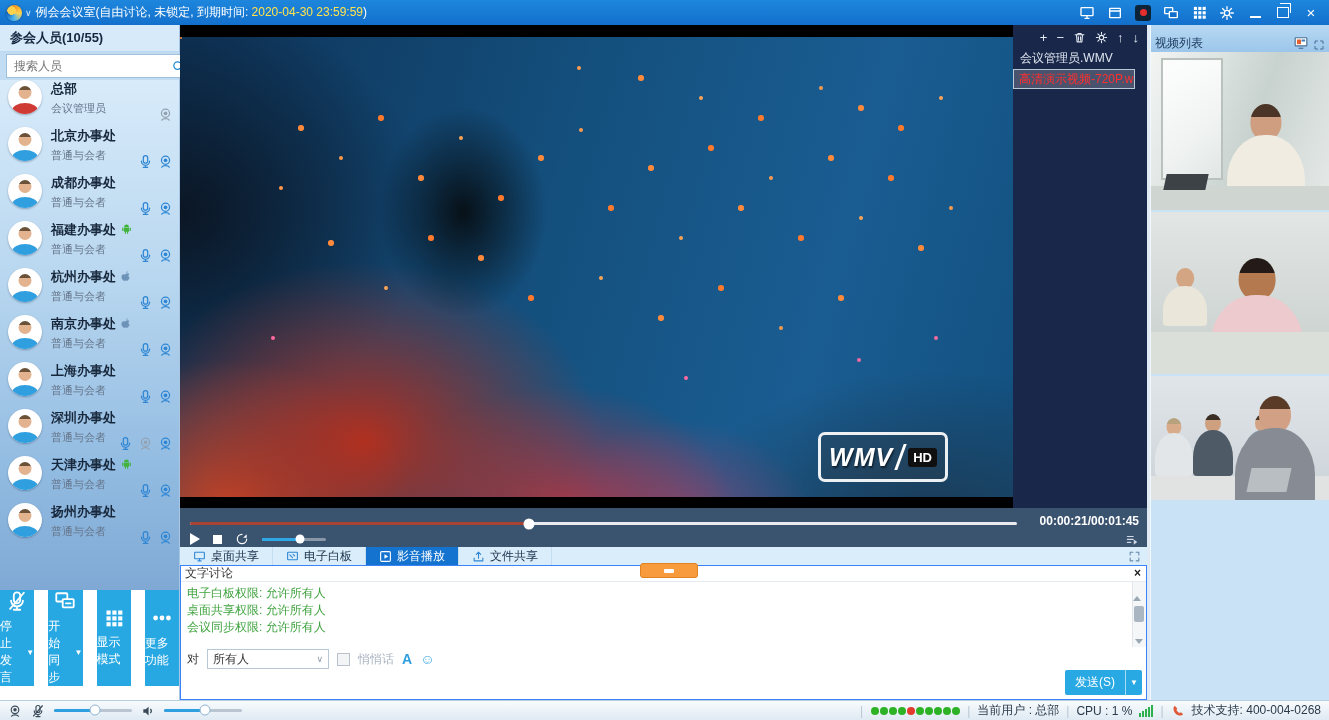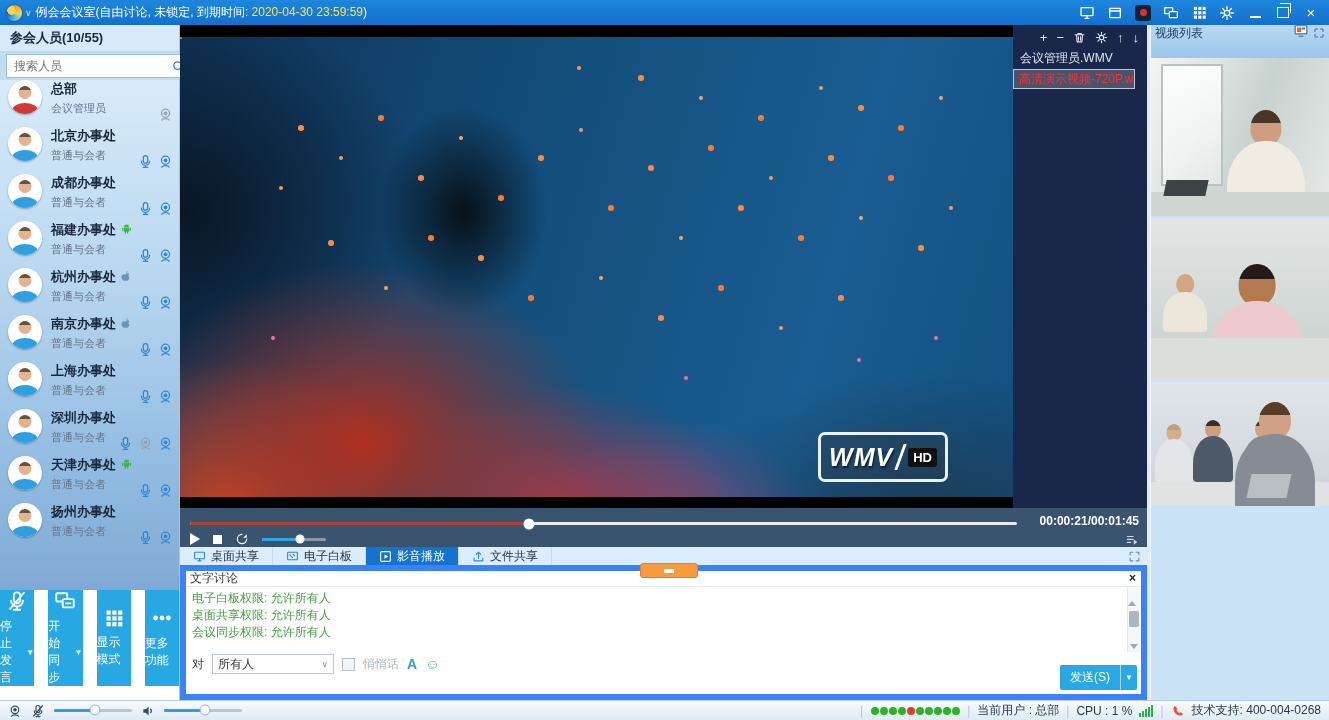--- a/index.html
+++ b/index.html
@@ -104,21 +104,21 @@
           display:flex;align-items:stretch}
   .tab{display:flex;align-items:center;gap:5px;padding:0 13px;font-size:12px;color:#20364e;cursor:pointer;border-right:1px solid #c4ddf1}
   .tab .ticon{color:#2f86d6;display:flex}
   .tab.active{background:#1573d0;color:#fff}
   .tab.active .ticon{color:#fff}
   .tb-expand{margin-left:auto;margin-right:6px;align-self:center;color:#6a8aa8;cursor:pointer;display:flex}
   .handle{position:absolute;left:640px;top:563px;width:56px;height:13px;background:#f89b3c;border:1px solid #e0831f;
           border-radius:3px;z-index:5;display:flex;align-items:center;justify-content:center;cursor:pointer}
   .handle i{width:10px;height:4px;background:#fff;border-radius:1px}
   
-  .chat{position:absolute;left:180px;top:565px;width:967px;height:135px;background:#fff;border:6px solid #3b82f6;box-sizing:border-box}
+  .chat{position:absolute;left:180px;top:565px;width:967px;height:135px;background:#fff;border:1px solid #3b82f6;box-sizing:border-box}
   .chat-head{height:15px;line-height:15px;font-size:12px;color:#333;padding-left:4px;border-bottom:1px solid #e6ebf1;position:relative}
   .chat-close{position:absolute;right:5px;top:0;font-weight:bold;color:#222;cursor:pointer;font-size:12px}
   .chat-msgs{position:absolute;left:0;top:16px;right:14px;height:65px;padding:3px 6px;color:#3fa33f;font-size:12px;line-height:17px;overflow:hidden}
   .sbar{position:absolute;right:0;top:16px;width:13px;height:65px;background:#f4f6f8;border-left:1px solid #e0e6ec}
   .sbar .tri{width:0;height:0;border-left:4px solid transparent;border-right:4px solid transparent;margin:3px auto}
   .sbar .tri.up{border-bottom:5px solid #9aa8b4}
   .sbar .tri.dn{border-top:5px solid #9aa8b4;position:absolute;bottom:0;left:2px}
   .sbar .thumb{position:absolute;left:1px;top:24px;width:10px;height:16px;background:#aab6c2;border-radius:2px;cursor:pointer}
   .chat-tools{position:absolute;left:0;top:82px;right:0;height:22px;display:flex;align-items:center;gap:8px;padding-left:6px;font-size:12px;color:#333}
   .sel{width:110px;height:18px;border:1px solid #b9c8d6;background:#fff;display:flex;align-items:center;padding:0 5px;cursor:pointer}
@@ -126,21 +126,21 @@
   .cbx{width:11px;height:11px;border:1px solid #b9c2cc;background:#f2f4f6;display:inline-block}
   .whisper{color:#a9b4c0}
   .fontA{color:#2f9fe0;font-weight:bold;font-size:14px;cursor:pointer}
   .smiley{color:#2f9fe0;font-size:14px;cursor:pointer}
   .chat-input{position:absolute;left:0;top:104px;right:0;bottom:0;background:#fff}
   .send{position:absolute;right:4px;bottom:4px;height:25px;display:flex;background:#29a9e3;color:#fff;border-radius:2px;overflow:hidden;cursor:pointer}
   .send .main{padding:0 10px;display:flex;align-items:center;font-size:12px}
   .send .arr{width:16px;display:flex;align-items:center;justify-content:center;border-left:1px solid rgba(255,255,255,.6);font-size:8px}
   
   .rpanel{position:absolute;left:1150px;top:25px;width:179px;height:675px;background:#cae2f5;border-left:1px solid #f2f8fd;box-sizing:border-box}
-  .rp-head{height:33px;background:linear-gradient(#b7d9f3,#9cc6ea);display:flex;align-items:flex-start;font-size:12px;color:#1c3a5e;padding:0 4px;gap:4px}
+  .rp-head{height:27px;background:linear-gradient(#b7d9f3,#9cc6ea);display:flex;align-items:flex-end;font-size:12px;color:#1c3a5e;padding:0 4px;gap:4px}
   .rp-head .sp{margin-left:auto;display:flex;gap:5px;align-items:center;color:#4a6f95}
   .thumb{position:relative;overflow:hidden;margin-bottom:2px;cursor:pointer}
   .person{position:absolute;bottom:0;width:var(--w);height:var(--h);z-index:2}
   .person::before{content:"";position:absolute;left:50%;transform:translateX(-50%);top:0;width:calc(var(--w)*.40);height:calc(var(--w)*.46);
                   border-radius:50% 50% 46% 46%;background:linear-gradient(var(--hair) 0 36%,var(--skin) 36%)}
   .person::after{content:"";position:absolute;left:0;right:0;top:calc(var(--w)*.40);bottom:0;
                  border-radius:48% 48% 10% 10%/60% 60% 8% 8%;background:var(--shirt)}
   .desk{position:absolute;left:0;right:0;bottom:0;z-index:3}
   .pane{position:absolute;background:linear-gradient(rgba(255,255,255,.85),rgba(255,255,255,.4));border:2px solid #b9c2bd;z-index:1}
   .laptop{position:absolute;z-index:4;background:#3c4246;transform:skewX(-12deg)}

